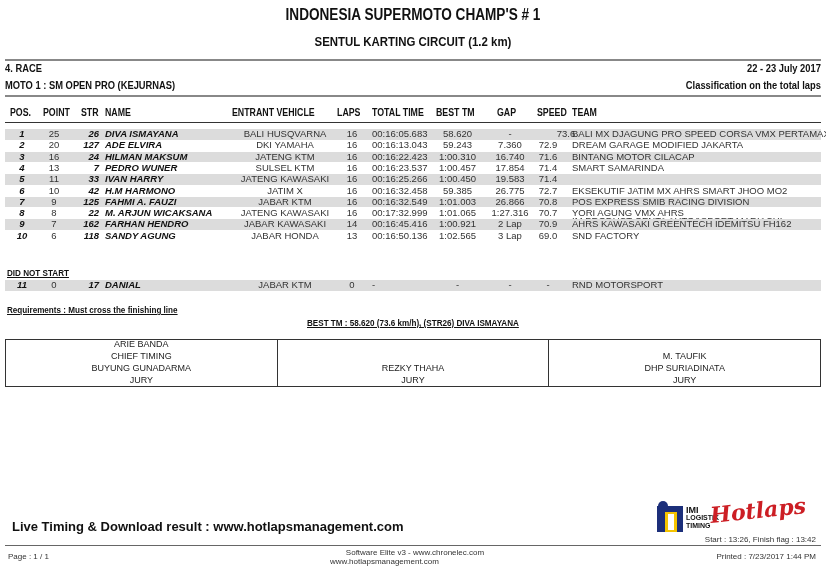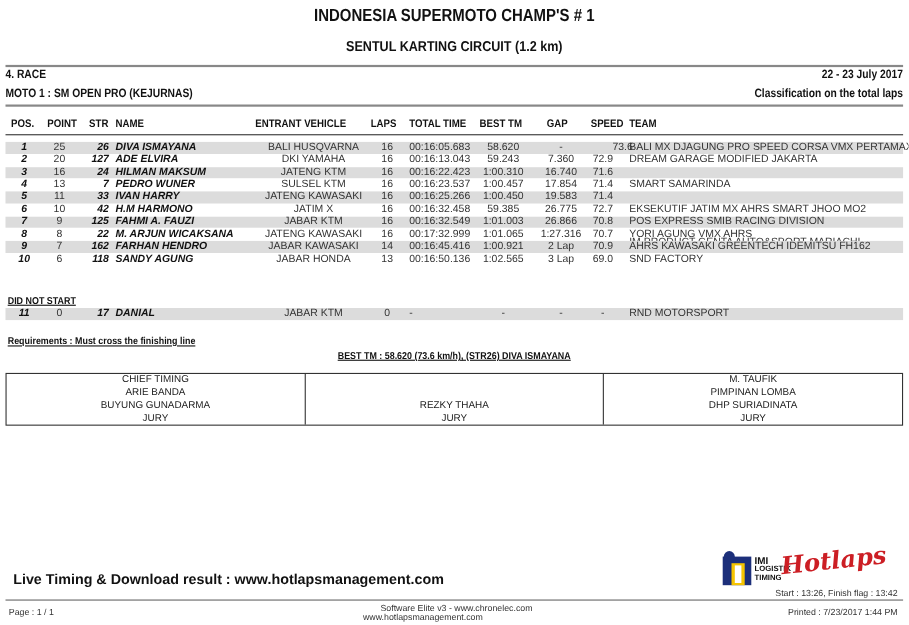--- a/index.html
+++ b/index.html
@@ -86,20 +86,21 @@
       <span class="i c" style="left: 6px; width: 22px;">3</span>
       <span class="c" style="left: 38px; width: 22px;">16</span>
       <span class="b r" style="left: 72px; width: 22px;">24</span>
       <span class="b" style="left: 100px; width: 130px;">HILMAN MAKSUM</span>
       <span class="c" style="left: 230px; width: 100px;">JATENG KTM</span>
       <span class="c" style="left: 332px; width: 30px;">16</span>
       <span class="" style="left: 367px; width: 60px;">00:16:22.423</span>
       <span class="c" style="left: 425px; width: 55px;">1:00.310</span>
       <span class="c" style="left: 480px; width: 50px;">16.740</span>
       <span class="c" style="left: 528px; width: 30px;">71.6</span>
+      <span class="" style="left: 567px; width: 245px;">BINTANG MOTOR CILACAP</span>
     </div>
     <div class="abs row" style="top: 162.9px;">
       <span class="i c" style="left: 6px; width: 22px;">4</span>
       <span class="c" style="left: 38px; width: 22px;">13</span>
       <span class="b r" style="left: 72px; width: 22px;">7</span>
       <span class="b" style="left: 100px; width: 130px;">PEDRO WUNER</span>
       <span class="c" style="left: 230px; width: 100px;">SULSEL KTM</span>
       <span class="c" style="left: 332px; width: 30px;">16</span>
       <span class="" style="left: 367px; width: 60px;">00:16:23.537</span>
       <span class="c" style="left: 425px; width: 55px;">1:00.457</span>
@@ -202,32 +203,31 @@
       <span class="c" style="left: 528px; width: 30px;">-</span>
       <span class="" style="left: 567px; width: 245px;">RND MOTORSPORT</span>
     </div>
   </div>
 
 <div class="abs u" style="top:305px; left:7px">Requirements : Must cross the finishing line</div>
 <div class="abs u" style="top:318px; left:307px">BEST TM : 58.620 (73.6 km/h), (STR26) DIVA ISMAYANA</div>
 
 <div class="abs sig">
   <div class="col">
+    <div>ARIE BANDA</div>
     <div>CHIEF TIMING</div>
-    <div>ARIE BANDA</div>
     <div>BUYUNG GUNADARMA</div>
     <div>JURY</div>
   </div>
   <div class="col">
     <div>REZKY THAHA</div>
     <div>JURY</div>
   </div>
   <div class="col">
     <div>M. TAUFIK</div>
-    <div>PIMPINAN LOMBA</div>
     <div>DHP SURIADINATA</div>
     <div>JURY</div>
   </div>
 </div>
 
 <div class="abs live">Live Timing &amp; Download result : www.hotlapsmanagement.com</div>
 
 <div class="abs logo-imi">
   <svg width="30" height="34" viewBox="0 0 30 34" style="position:absolute;left:0;top:0">
     <rect x="2" y="6" width="26" height="26" fill="#1c2f7a"></rect>

